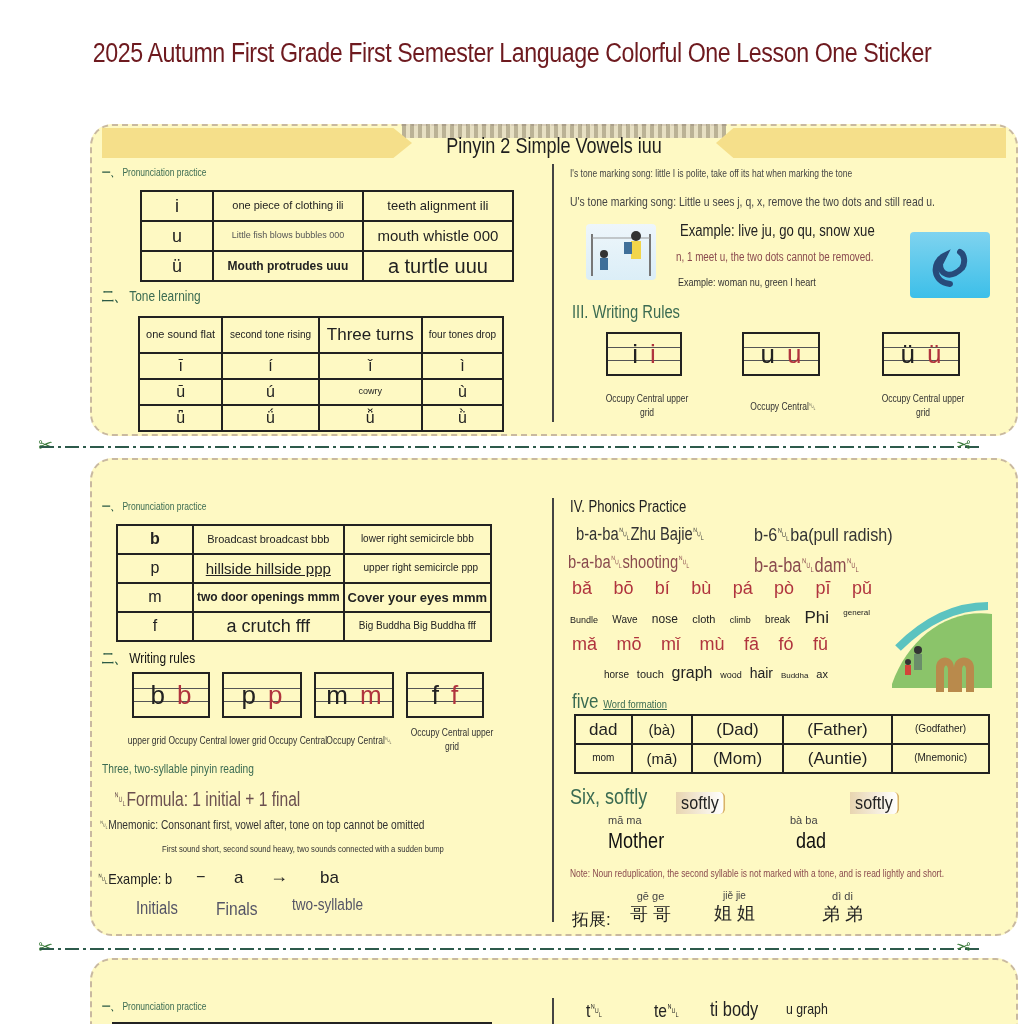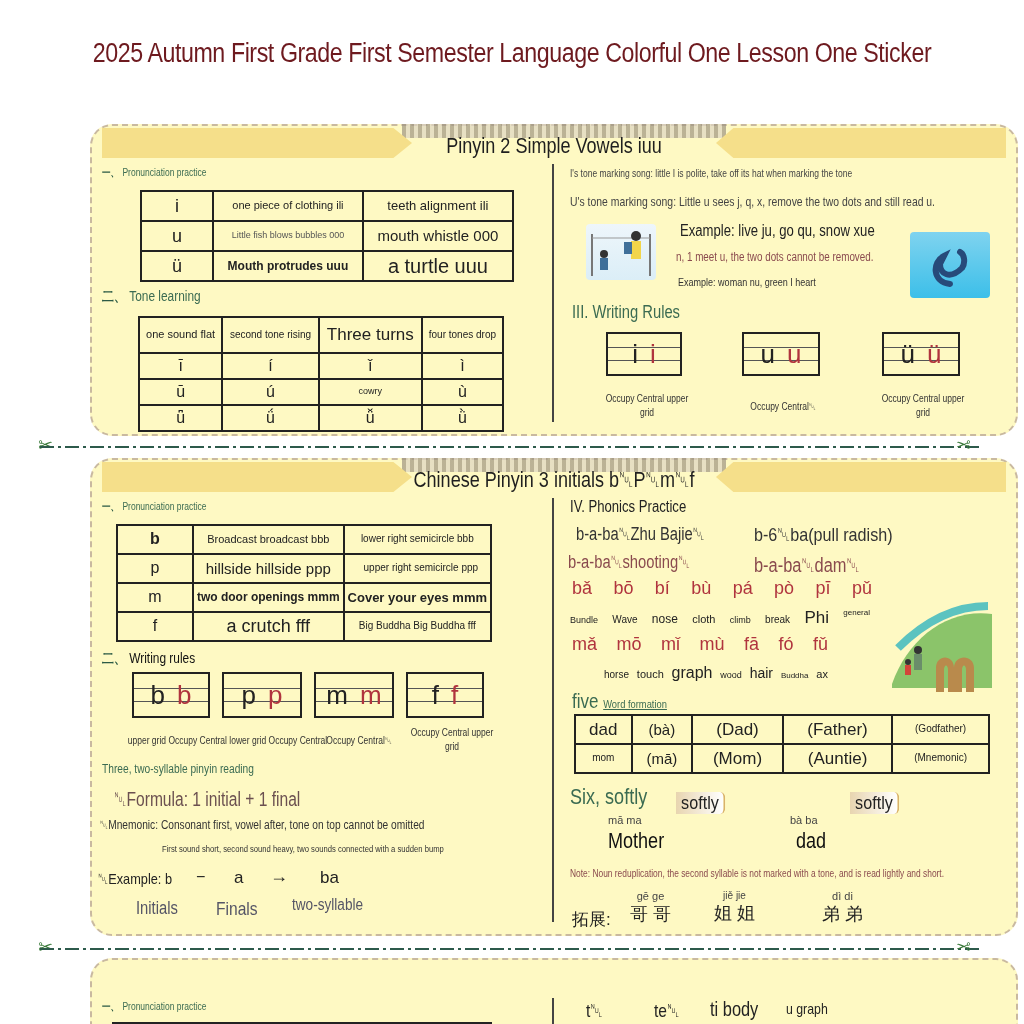--- a/index.html
+++ b/index.html
@@ -166,41 +166,35 @@
   <div class="caption" style="left:500px; top:266px; width:110px;">Occupy Central upper grid</div>
   <div class="caption" style="left:636px; top:274px; width:110px;">Occupy Central␀</div>
   <div class="caption" style="left:776px; top:266px; width:110px;">Occupy Central upper grid</div>
 </div>
 
 <div class="scissors" style="left:38px; top:436px;">✂</div>
 <div class="cut-line" style="top:446px;"></div>
 <div class="scissors" style="left:956px; top:436px; transform:scaleX(-1);">✂</div>
 
 <div class="card" style="top:458px; height:478px;">
-  <div class="card-banner">
-    <div class="banner-stripes"></div>
-    <div class="banner-left"></div>
-    <div class="banner-right"></div>
-    <div class="card-title">Chinese Pinyin 3 initials b␀P␀m␀f</div>
-  </div>
   <div class="vdivider" style="left:460px;"></div>
 
   <div class="section-label small" style="left:10px; top:40px;">
     <span class="num">一、</span><span>Pronunciation practice</span>
   </div>
   <table class="grid" style="left:24px; top:64px; width:376px; height:116px;">
     <tbody>
         <tr style="height:29px;">
       <td class="red" style="width:76px; font-size:16px; font-weight:bold;">b</td>
       <td style="font-size:11px;">Broadcast broadcast bbb</td>
       <td style="font-size:10px;">lower right semicircle bbb</td>
     </tr>
     <tr style="height:29px;">
       <td class="red" style="font-size:16px;">p</td>
-      <td style="font-size:15px;">hillside hillside ppp</td>
+      <td style="font-size:15px;text-decoration:underline;">hillside hillside ppp</td>
       <td style="font-size:10px;padding-left:9px;">upper right semicircle ppp</td>
     </tr>
     <tr style="height:29px;">
       <td class="red" style="font-size:16px;">m</td>
       <td style="font-size:12px; font-weight:bold;">two door openings mmm</td>
       <td style="font-size:13px; font-weight:bold;">Cover your eyes mmm</td>
     </tr>
     <tr style="height:29px;">
       <td class="red" style="font-size:16px;">f</td>
       <td style="font-size:18px;">a crutch fff</td>

